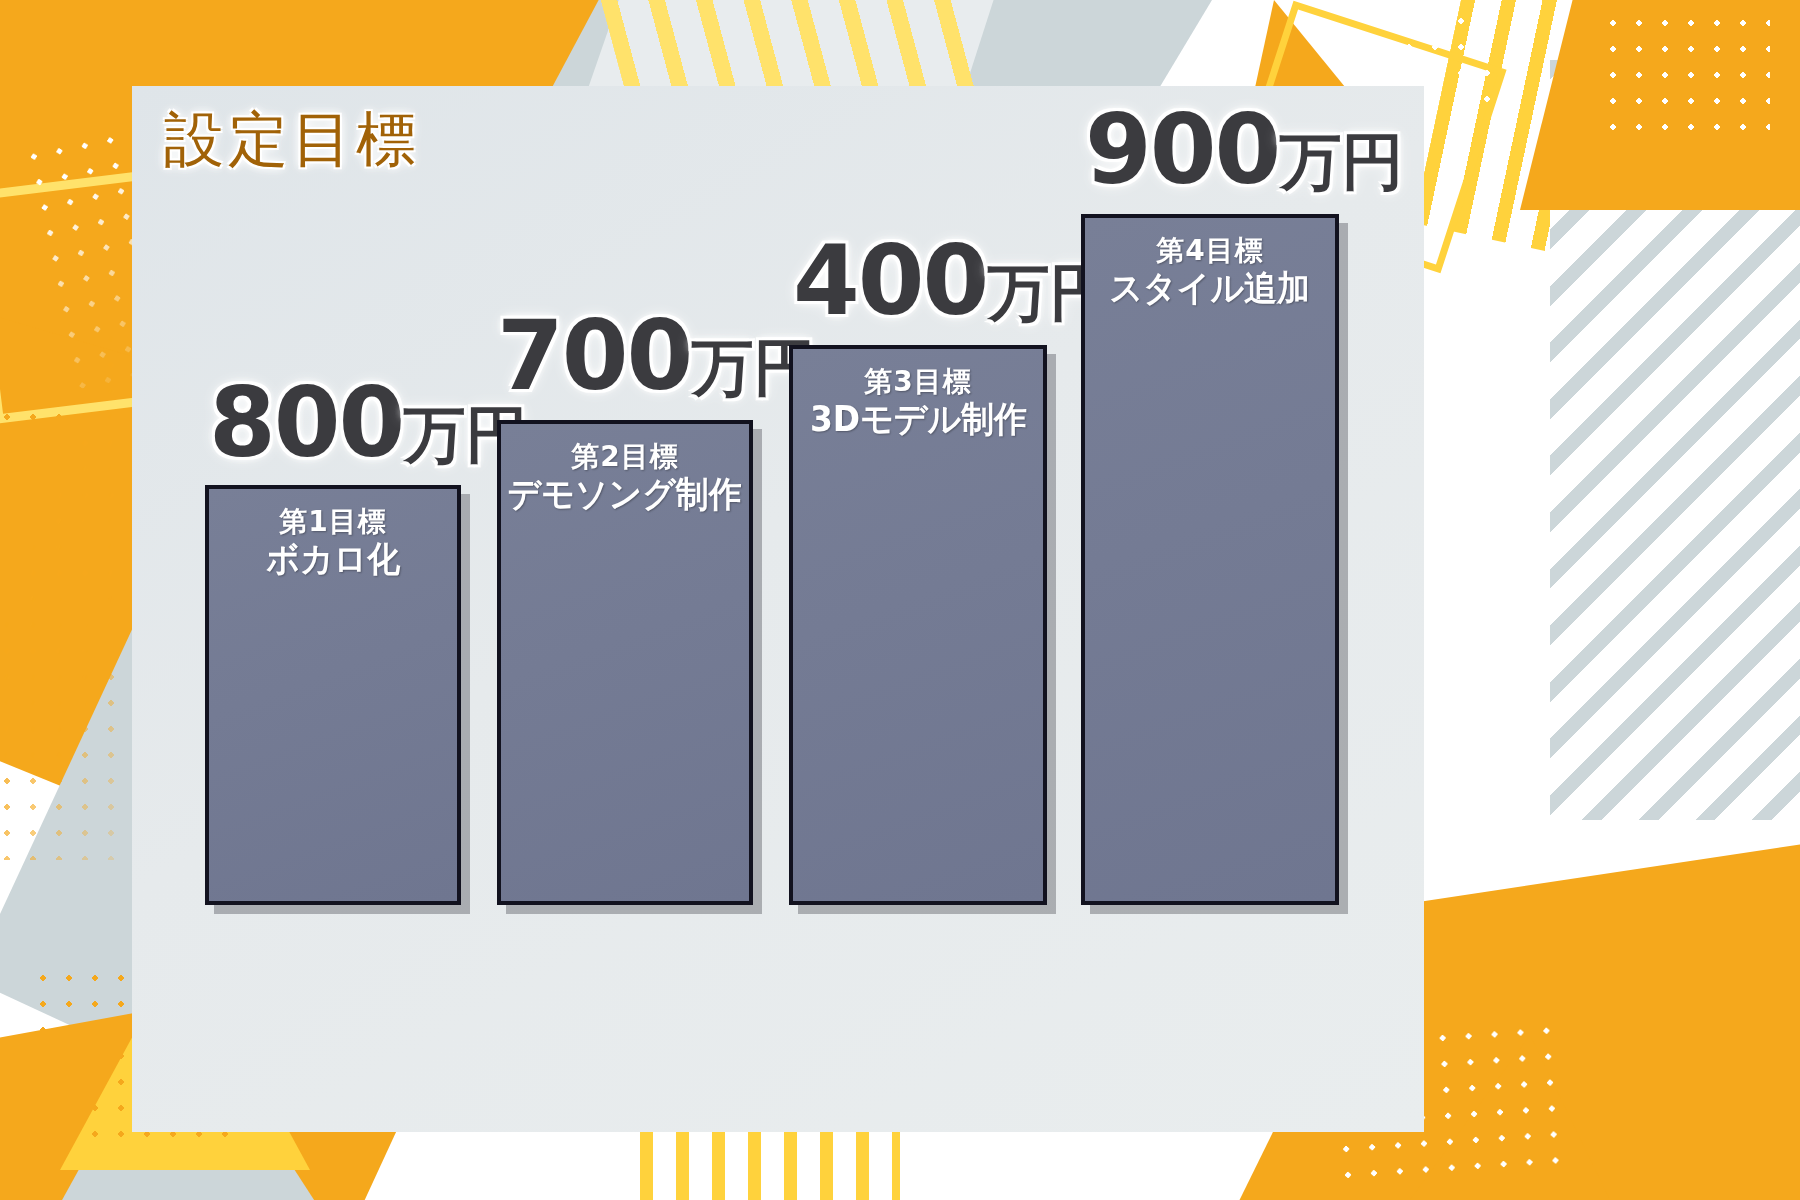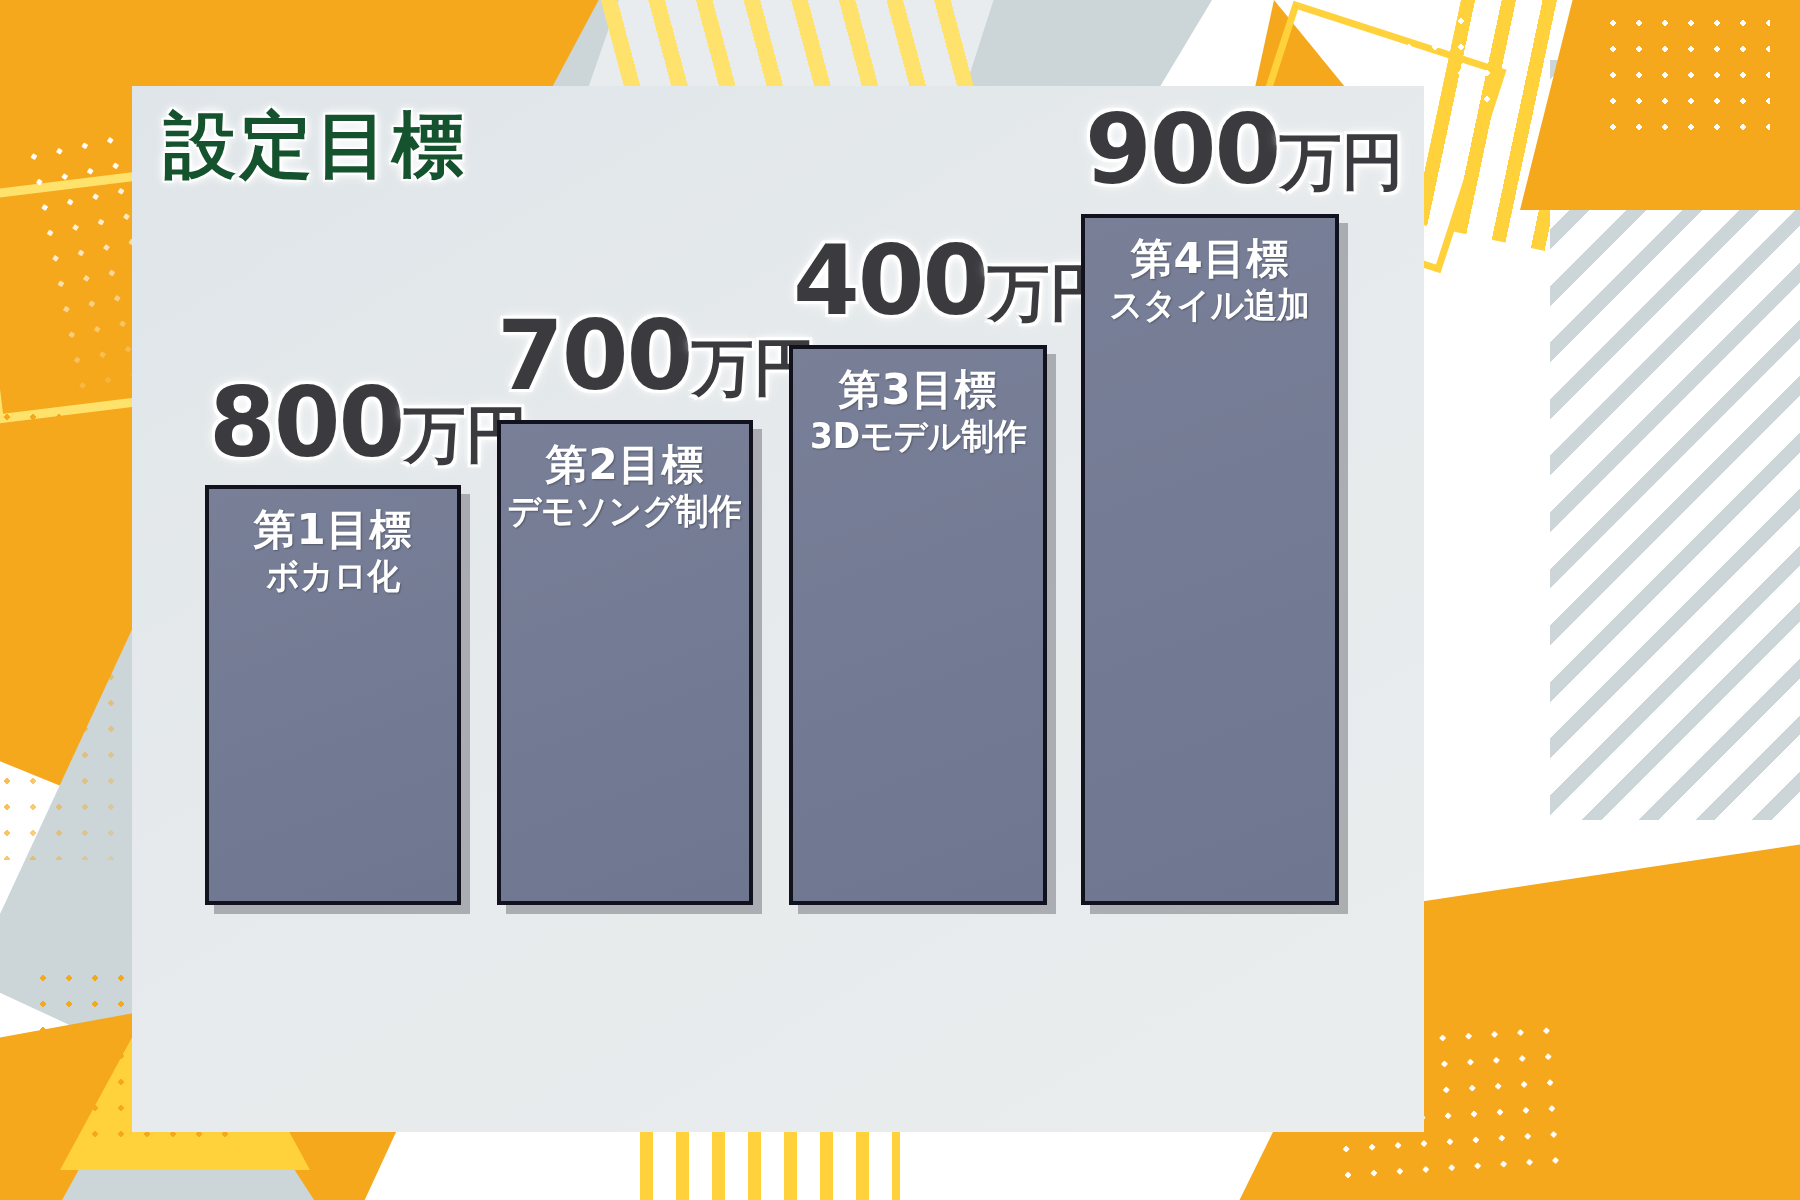--- a/index.html
+++ b/index.html
@@ -199,23 +199,23 @@
     width: 1292px;
     height: 1046px;
     background: linear-gradient(150deg, #dfe5e9 0%, #e6eaec 45%, #e9edee 100%);
   }
 
   
   .title {
     position: absolute;
     left: 164px;
     top: 106px;
-    font-size: 72px;
-    font-weight: 700;
-    color: #14532d;
+    font-size: 60px;
+    font-weight: 400;
+    color: #a16207;
     letter-spacing: 4px;
     line-height: 1.1;
     text-shadow:
       0 0 10px #ffffff, 0 0 10px #ffffff, 0 0 14px #ffffff,
       2px 2px 0 #ffffff, -2px 2px 0 #ffffff,
       2px -2px 0 #ffffff, -2px -2px 0 #ffffff;
     white-space: nowrap;
   }
 
   
@@ -238,21 +238,21 @@
     border: 4px solid #12121f;
     box-sizing: border-box;
     box-shadow: 9px 9px 0 rgba(30,30,40,.30);
     display: flex;
     flex-direction: column;
     align-items: center;
     padding-top: 16px;
   }
   .bar-title {
     color: #ffffff;
-    font-size: 42px;
+    font-size: 28px;
     font-weight: 700;
     letter-spacing: 1px;
     line-height: 1.18;
     white-space: nowrap;
     text-shadow: 1px 1px 2px rgba(0,0,0,.30);
   }
   .bar-sub {
     color: #ffffff;
     font-size: 35px;
     font-weight: 700;

